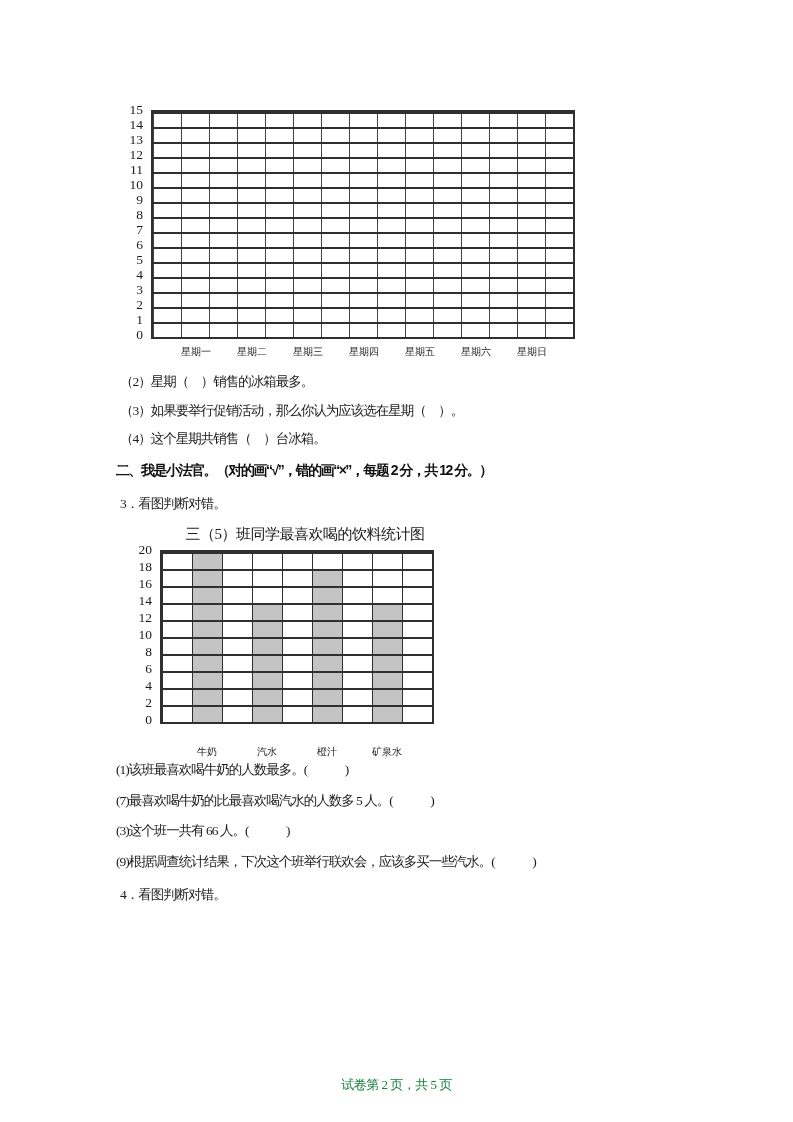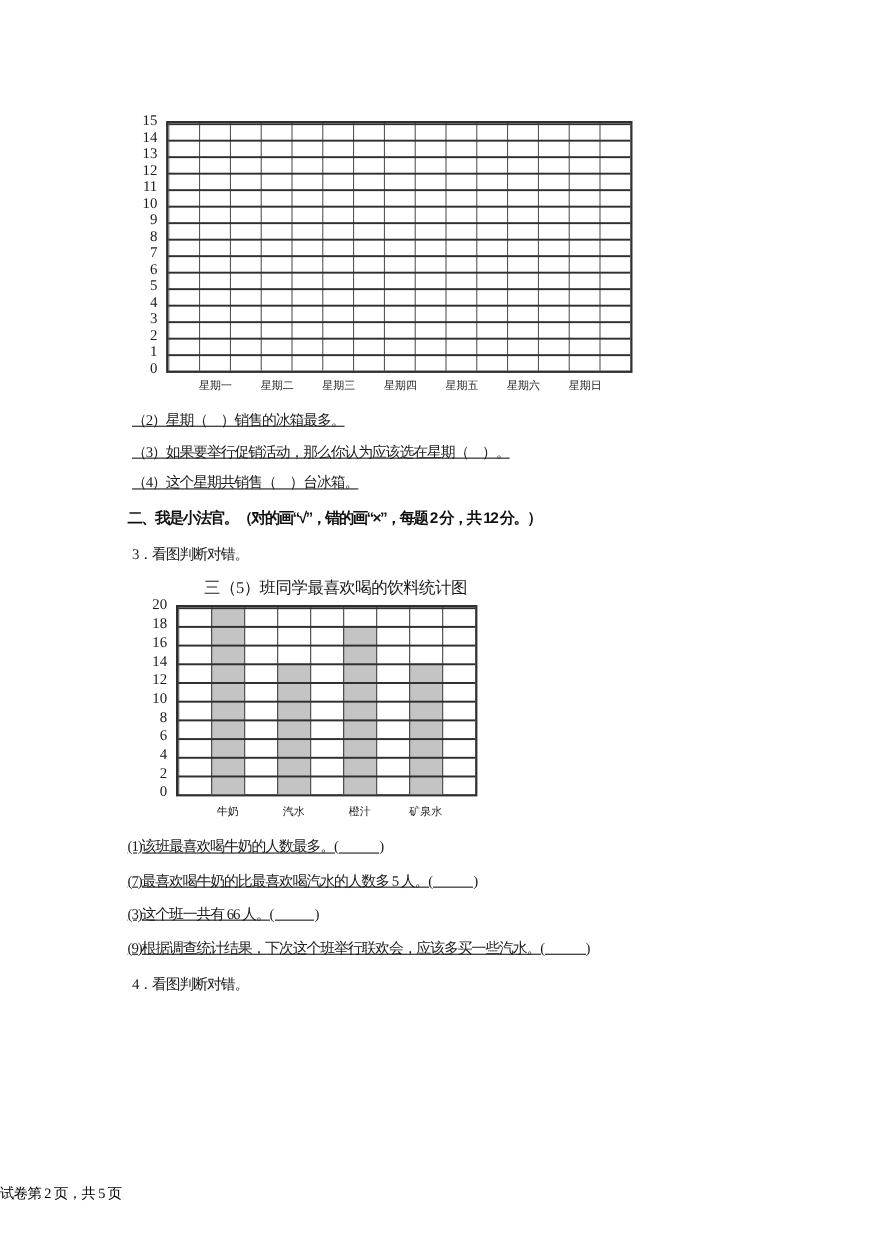--- a/index.html
+++ b/index.html
@@ -39,51 +39,51 @@
   #c2bars .bar{position:absolute;bottom:0;width:30px;}
   
   .yaxis{position:absolute;left:-36px;top:0;width:32px;height:100%;}
   .ylab{
     position:absolute;right:4px;
     font-size:13.5px;line-height:16px;
     white-space:nowrap;
   }
   .xaxis{position:absolute;white-space:nowrap;}
   #c1x{left:17px;top:231px;}
-  #c2x{left:17px;top:178px;}
+  #c2x{left:17px;top:191px;}
   .xlab{display:inline-block;text-align:center;font-size:10px;line-height:16px;}
   .x56{width:56px;}
   .x60{width:60px;}
   .c2title{
     position:absolute;left:10px;top:-25px;width:270px;
     text-align:center;white-space:nowrap;
     font-size:15px;letter-spacing:-0.5px;
   }
   
-  .tblock{position:absolute;text-decoration:underline;}
+  .tblock{position:absolute;}
   .qline{
     margin:0 0 12.5px 0;
     font-size:13.5px;line-height:16px;
     letter-spacing:-1px;white-space:nowrap;
   }
   #blockB .qline{margin-bottom:14.5px;}
   .abs{position:absolute;margin:0;}
   .heading{
     position:absolute;margin:0;
     font-family:"Liberation Sans","DejaVu Sans",sans-serif;
     font-weight:bold;
     font-size:14px;line-height:18px;
     letter-spacing:-1.5px;white-space:nowrap;
     color:#111;
   }
   .footer{
     position:absolute;left:0;top:1076px;width:793px;
-    text-align:left;
+    text-align:center;
     font-size:13px;letter-spacing:-0.5px;
-    color:#000000;
+    color:#15803d;
   }
 </style>
 </head>
 <body>
 
 <div class="page">
 
   <section class="c-wrap" id="chart1" style="left:151px;top:110px;width:424px;height:260px;">
     <div class="yaxis" id="c1y">
         <span class="ylab" style="top: -8px;">15</span>

